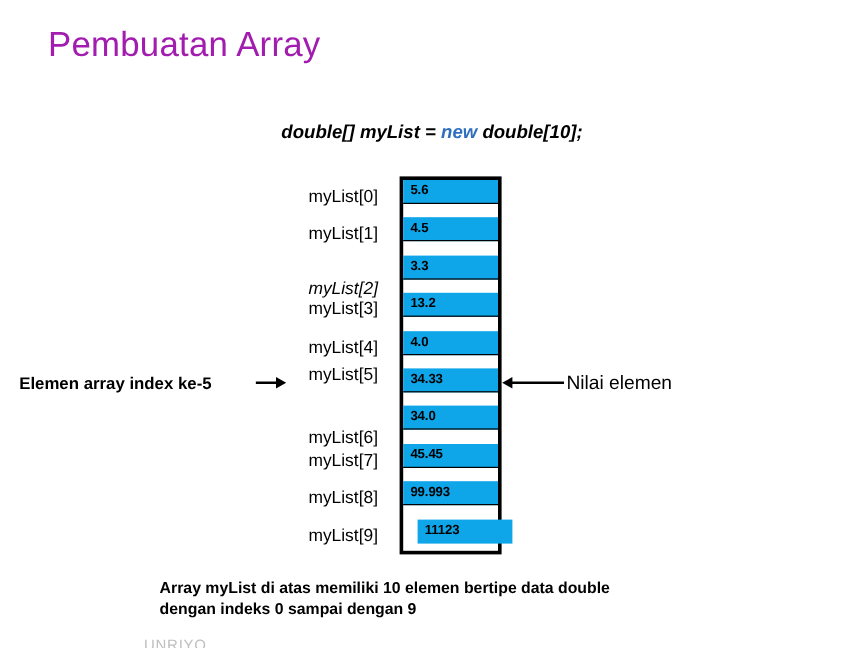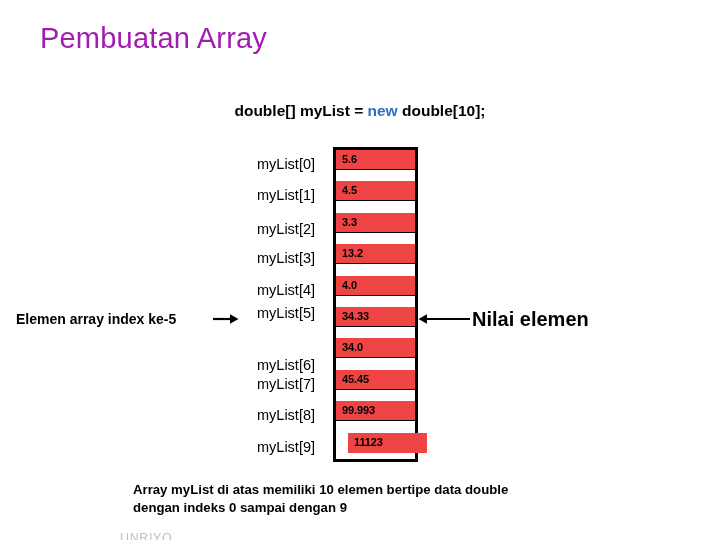--- a/index.html
+++ b/index.html
@@ -34,20 +34,21 @@
     position: absolute;
     left: 0;
     top: 100px;
     width: 720px;
     text-align: center;
     font-size: 15.5px;
     line-height: 21px;
     font-weight: 600;
     color: #000000;
     white-space: nowrap;
+    font-style: italic;
   }
   #code-line .kw-new {
     color: #2f6fbf;
   }
 
   
   #array-diagram {
     position: absolute;
     left: 0;
     top: 0;
@@ -66,21 +67,21 @@
     box-sizing: border-box;
     background: #ffffff;
   }
   .array-cell {
     position: absolute;
     left: 0;
     width: 79px;
     height: 20px;
     box-sizing: border-box;
     border-bottom: 1.6px solid #000000;
-    background: #ef4444;
+    background: #0ea5e9;
   }
   .array-cell.last {
     border-bottom: none;
   }
   .cell-value {
     position: absolute;
     left: 6px;
     top: 2px;
     font-size: 11px;
     line-height: 14px;
@@ -117,23 +118,23 @@
     position: absolute;
     left: 213px;
     top: 311px;
     width: 26px;
     height: 16px;
   }
   #annotation-right-text {
     position: absolute;
     left: 472px;
     top: 310px;
-    font-size: 20px;
+    font-size: 16px;
     line-height: 19px;
-    font-weight: 700;
+    font-weight: 400;
     color: #000000;
     white-space: nowrap;
   }
   #annotation-right-arrow {
     position: absolute;
     left: 418px;
     top: 311px;
     width: 52px;
     height: 16px;
   }
@@ -173,21 +174,21 @@
 
 <div id="code-line">
   <span>double[] myList = </span><span class="kw-new">new</span><span> double[10];</span>
 </div>
 
 <div id="array-diagram">
 
   <div id="index-labels">
       <div class="index-label" style="top: 155px;">myList[0]</div>
       <div class="index-label" style="top: 186.4px;">myList[1]</div>
-      <div class="index-label" style="top: 220px;">myList[2]</div>
+      <div class="index-label" style="top: 232px; font-style: italic;">myList[2]</div>
       <div class="index-label" style="top: 249.2px;">myList[3]</div>
       <div class="index-label" style="top: 280.6px;">myList[4]</div>
       <div class="index-label" style="top: 304px;">myList[5]</div>
       <div class="index-label" style="top: 356px;">myList[6]</div>
       <div class="index-label" style="top: 374.8px;">myList[7]</div>
       <div class="index-label" style="top: 406.2px;">myList[8]</div>
       <div class="index-label" style="top: 437.6px;">myList[9]</div>
     </div>
 
   <div id="array-box">

